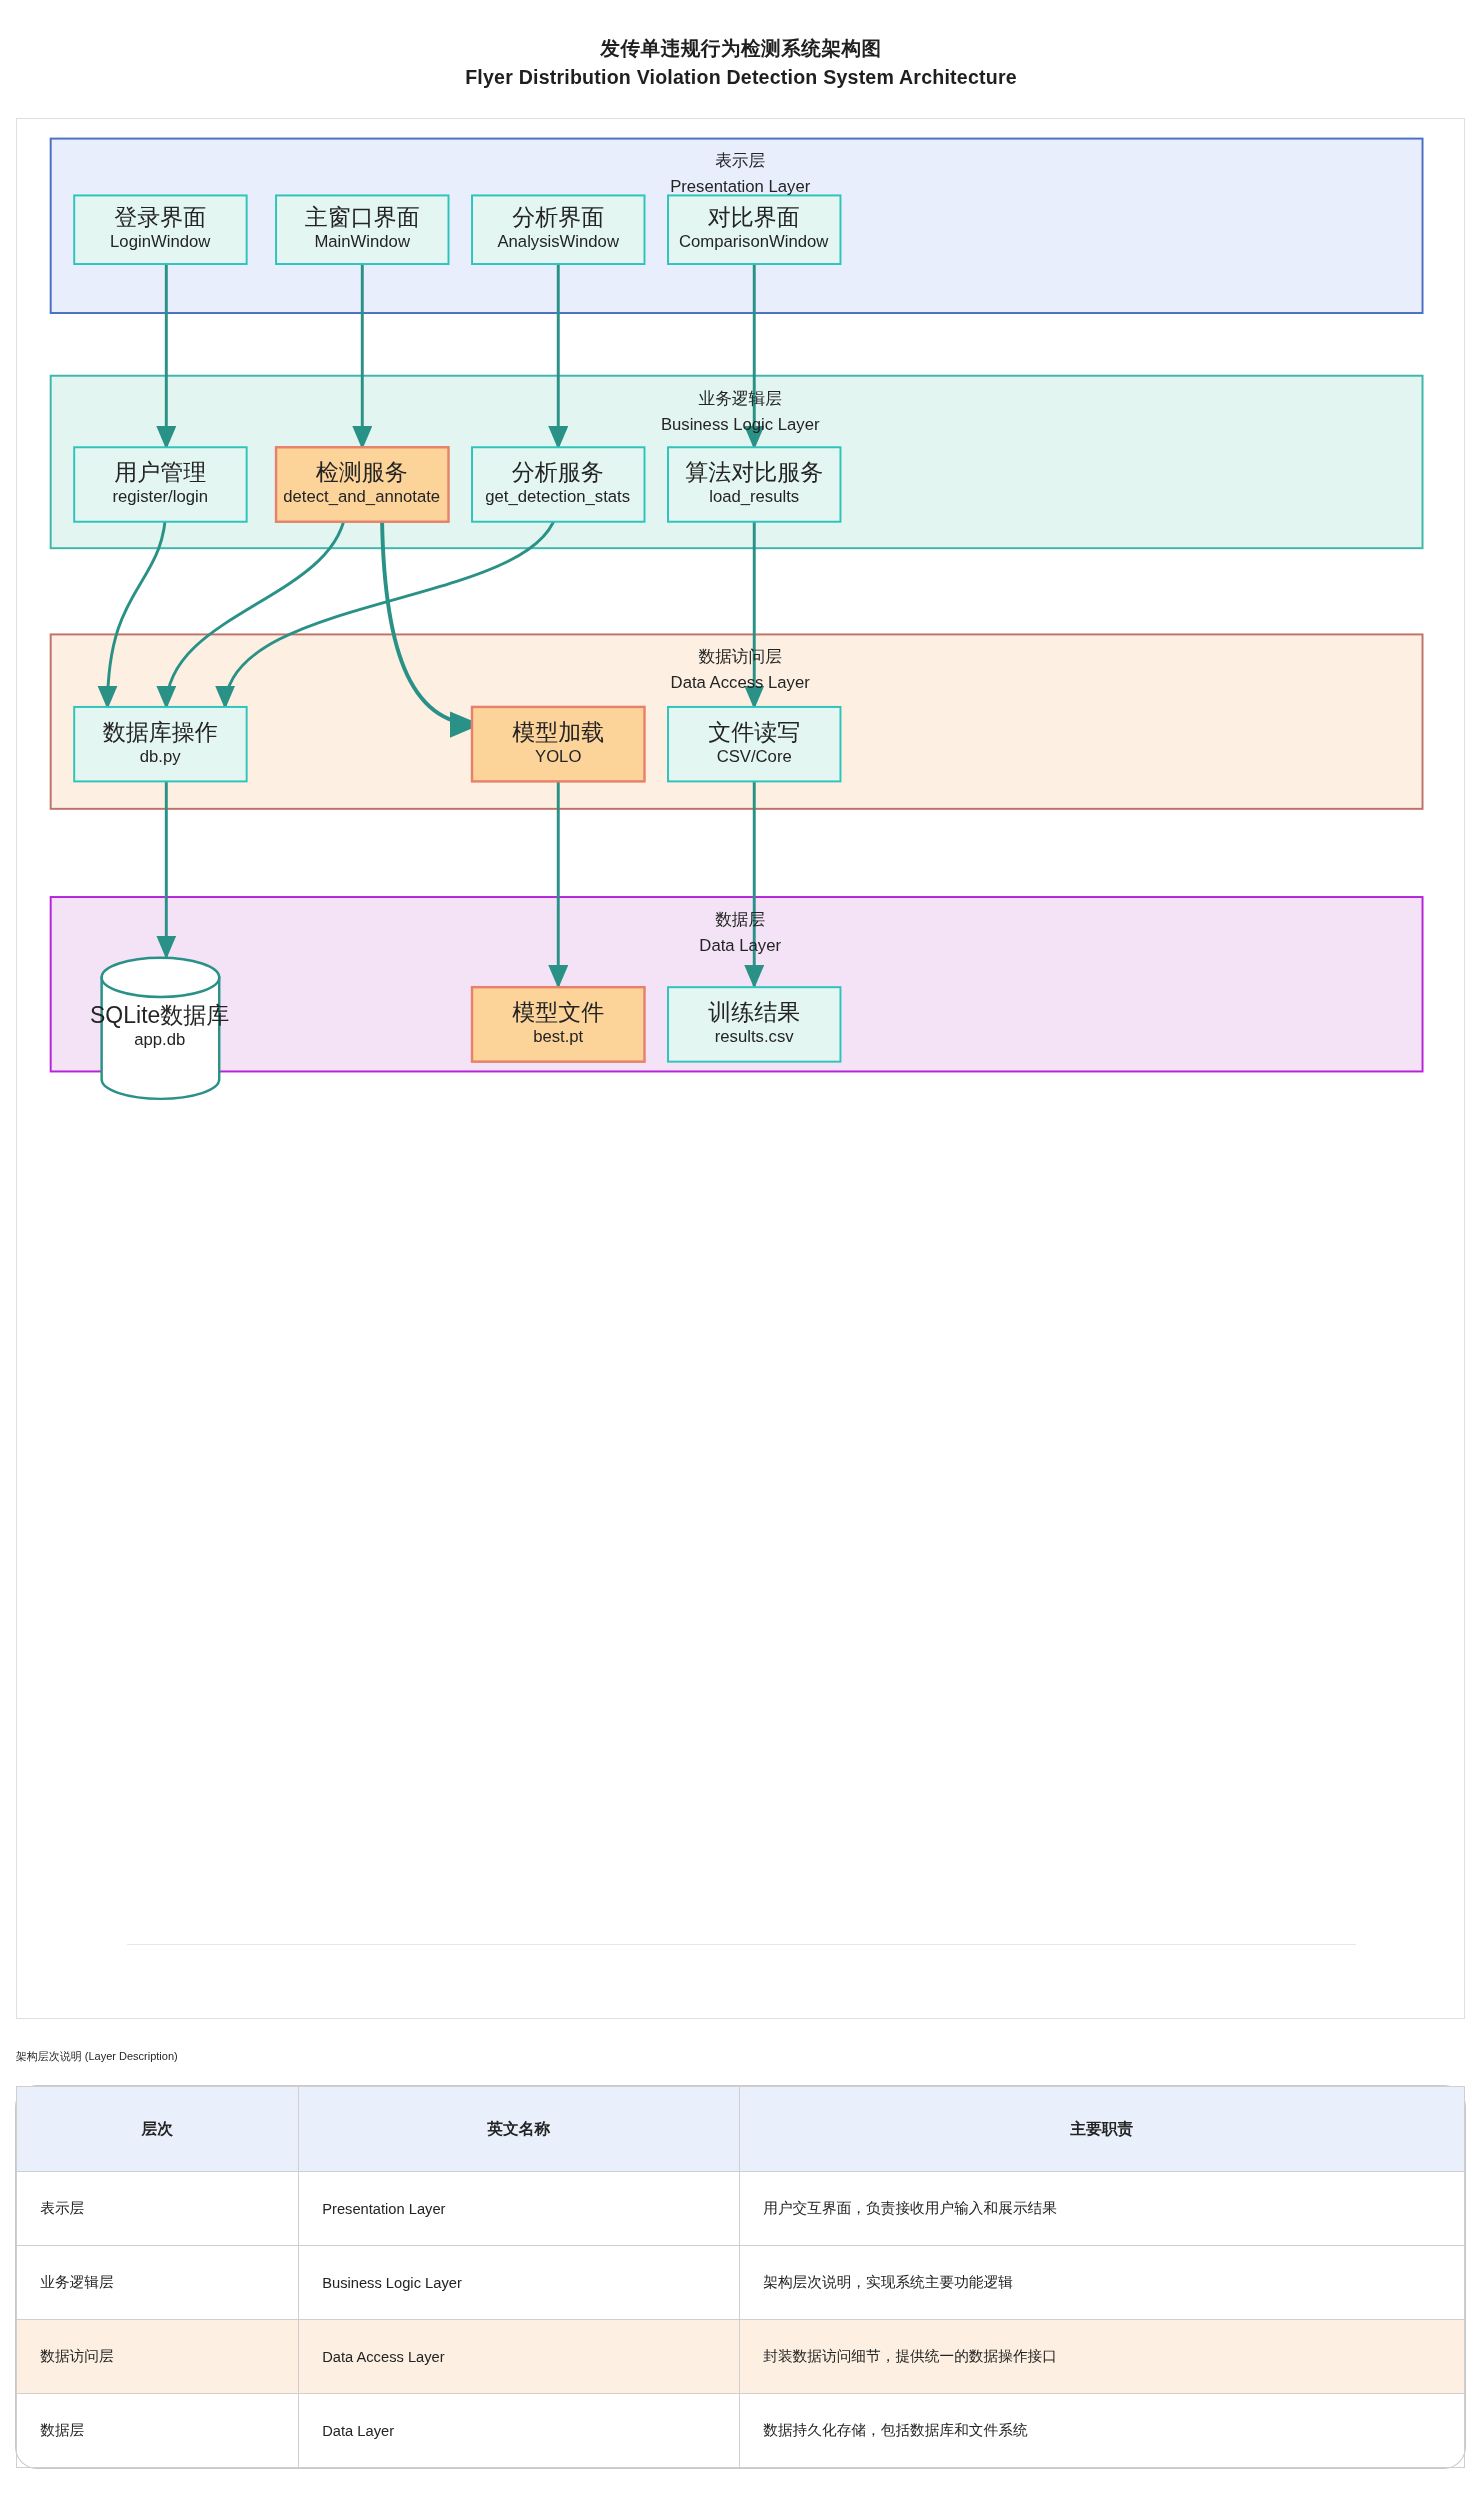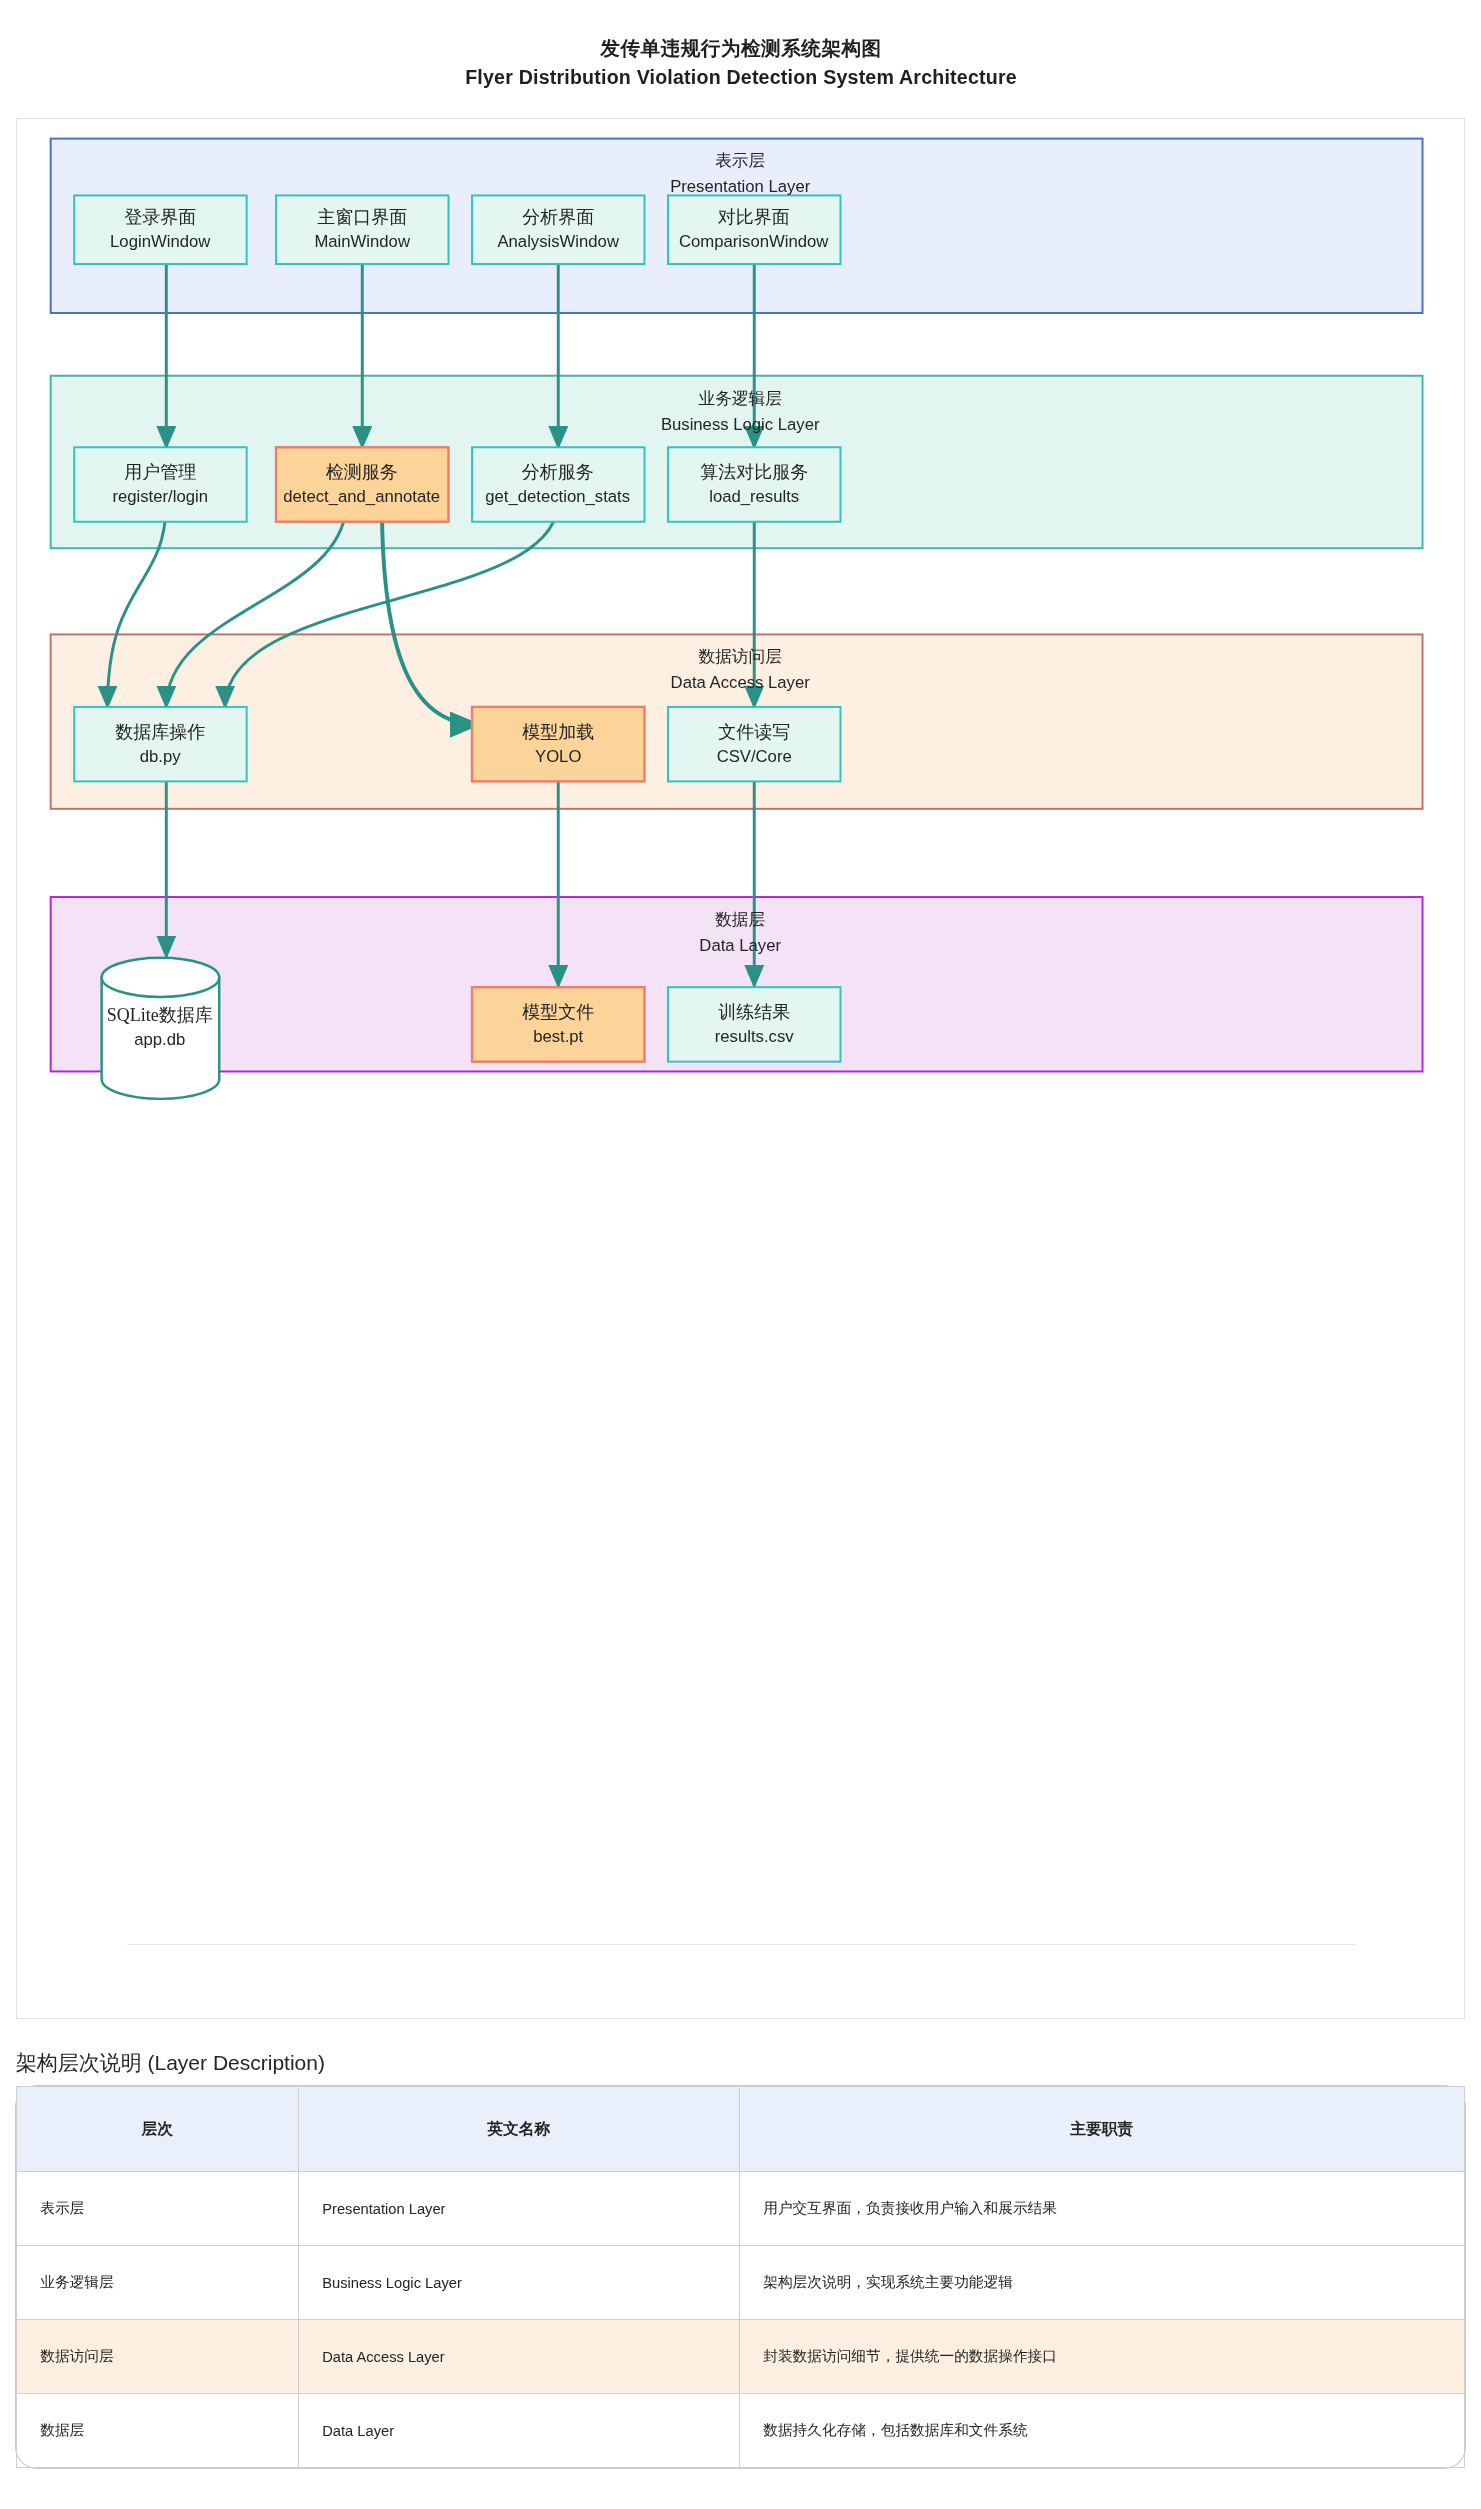--- a/index.html
+++ b/index.html
@@ -20,21 +20,21 @@
   .card{
     position:absolute;left:15.7px;top:118px;width:1449px;height:1901px;
     background:#ffffff;border:1px solid #dfdfdf;box-sizing:border-box;
   }
 
   
   .canvas{position:absolute;left:0;top:0;width:1449px;height:1901px;}
 
   
   .lbl{position:absolute;text-align:center;pointer-events:none;}
-  .lbl .cn{display:block;font-size:18px;line-height:24.5px;color:#242424;font-family:Liberation Serif, serif;}
+  .lbl .cn{display:block;font-size:23px;line-height:24.5px;color:#242424;}
   .lbl .en{display:block;font-size:16.7px;line-height:24.5px;color:#242424;}
 
   .layer-title{position:absolute;text-align:center;width:100%;left:0;}
   .layer-title .cn{font-size:16.7px;line-height:25.5px;color:#242424;display:block;}
   .layer-title .en{font-size:16.7px;line-height:25.5px;color:#242424;display:block;}
 
   .caption{
     position:absolute;left:0;top:1735px;width:1449px;text-align:center;
     font-size:15.7px;color:#333333;
   }
@@ -45,21 +45,21 @@
   
   .legend{position:absolute;left:0;top:1872px;width:1449px;height:69px;}
   .legend-item{position:absolute;display:flex;align-items:center;}
   .sw{width:35px;height:45px;box-sizing:border-box;}
   .sw.core{background:#fcd49a;border:2px solid #e8816b;}
   .sw.general{background:#e3f6f1;border:2px solid #2fc4bb;}
   .legend-text{margin-left:17.6px;font-size:15.7px;color:#2a2a2a;white-space:nowrap;}
 
   
   .desc-title{
-    position:absolute;left:15.7px;top:2049px;font-size:21px;color:#262626;
+    position:absolute;left:15.7px;top:2049px;font-size:11px;color:#262626;
   }
   table.layers{
     position:absolute;left:15.7px;top:2086px;width:1449px;
     border-collapse:collapse;table-layout:fixed;
     box-shadow:0 0 0 1px #c8c8c8;
     border-radius:21px;
   }
   table.layers th,table.layers td{
     border:1px solid #cfcfcf;padding:0 23.5px;height:73px;
     font-size:14.7px;color:#232323;text-align:left;vertical-align:middle;

